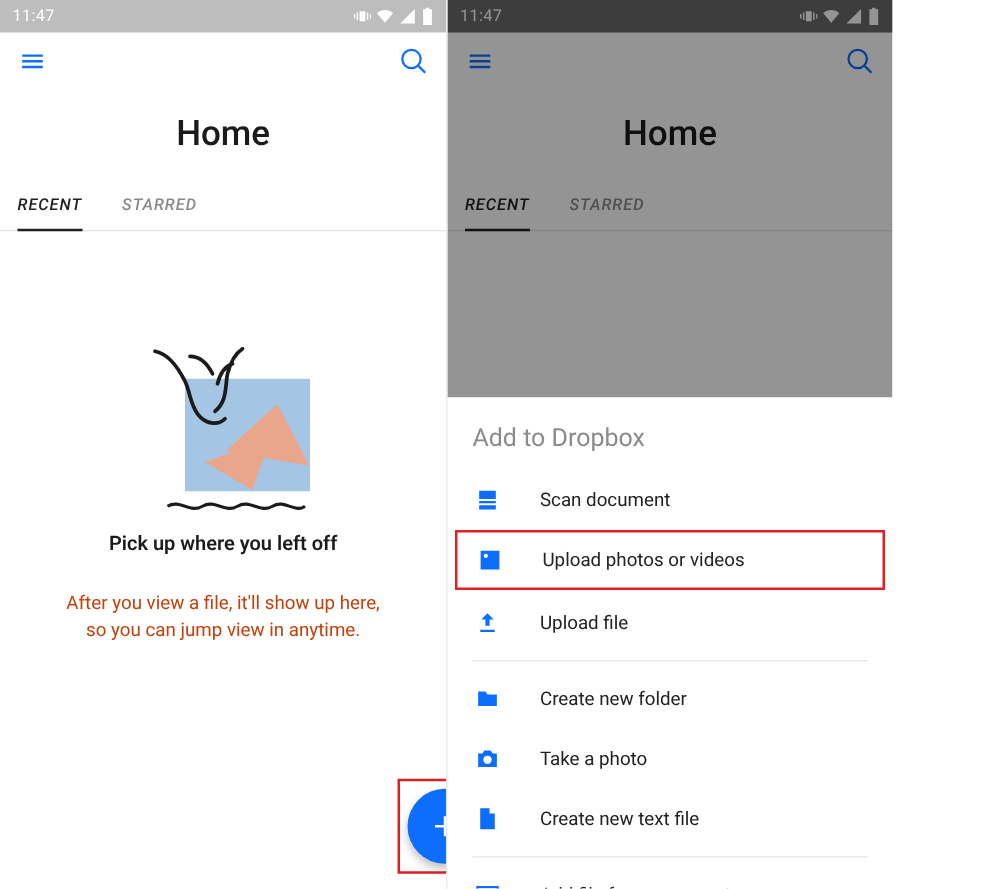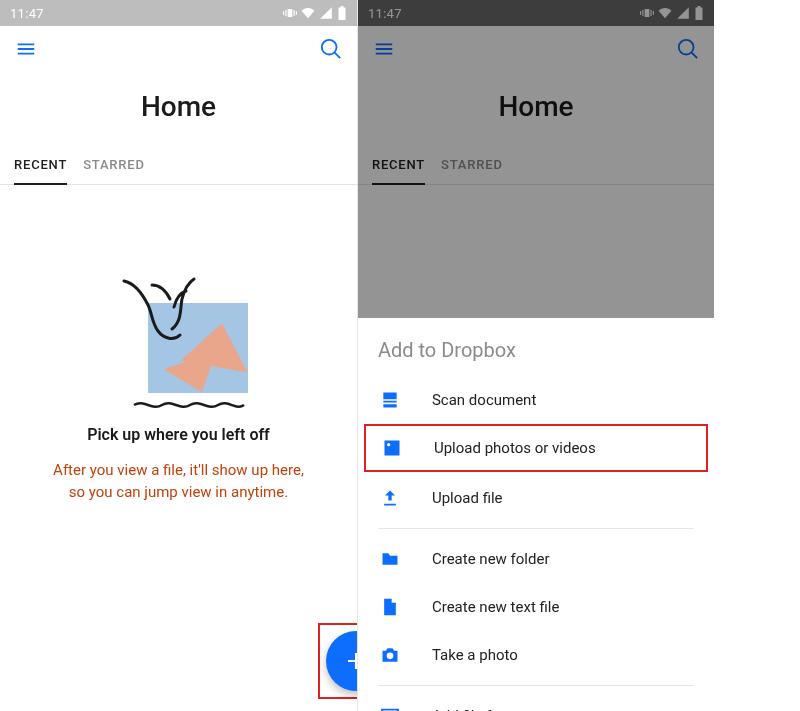--- a/index.html
+++ b/index.html
@@ -17,34 +17,34 @@
 
   
   .header { height: 46px; display: flex; align-items: center; padding: 0 10px; }
   .hicon { width: 32px; height: 32px; display: flex; align-items: center; justify-content: center; color: #0d6efd; }
   .hicon svg { display:block; }
   .hspacer { flex:1; }
 
   .title-wrap { text-align: center; padding: 18px 0 24px; }
   .title { font-size: 28px; font-weight: 500; color: #1b1b1b; }
 
-  .tabs { display: flex; gap: 16px; padding: 0 14px; border-bottom: 1px solid #e3e3e3; }
+  .tabs { display: flex; gap: 32px; padding: 0 14px; border-bottom: 1px solid #e3e3e3; font-style: italic; }
   .tab { font-size: 13px; letter-spacing: .8px; color: #8a8a8a; padding: 10px 0 12px; position: relative; font-weight: 500; }
   .tab.active { color: #202020; }
   .tab.active::after { content:""; position:absolute; left:0; right:0; bottom:-1px; height:2px; background:#202020; }
 
   
   .empty { padding: 40px 24px 0; text-align: center; }
   .illus { width: 180px; height: 134px; margin: 50px auto 16px; position: relative; }
   .illus .sq { position:absolute; left:60px; top:28px; width:100px; height:90px; background:#a5c5e4; }
   .illus .tri { position:absolute; left:96px; top:48px; width:0; height:0; border-left:34px solid transparent; border-right:34px solid transparent; border-bottom:44px solid #e9a68a; transform:rotate(10deg); }
   .illus .tri2{ position:absolute; left:80px; top:84px; width:0; height:0; border-left:28px solid transparent; border-right:28px solid transparent; border-top:34px solid #e9a68a; transform:rotate(-20deg); }
   .illus .scribble{ position:absolute; left:44px; bottom:0; width:114px; height:12px; }
   .illus .hand{ position:absolute; left:24px; top:0; }
-  .empty h3 { font-size: 16px; font-weight: 600; color:#1b1b1b; margin-bottom: 16px; }
+  .empty h3 { font-size: 16px; font-weight: 600; color:#1b1b1b; margin-bottom: 28px; }
   .empty p  { font-size: 15px; color:#c2410c; line-height: 1.45; }
 
   
   .fab-box { position:absolute; left:318px; bottom:12px; width:76px; height:76px; border:2px solid #e02020; display:flex; align-items:center; justify-content:center; }
   .fab { width:60px; height:60px; border-radius:50%; background:#0d6efd; display:flex; align-items:center; justify-content:center; box-shadow:0 4px 8px rgba(0,0,0,.25); }
   .fab svg { display:block; }
 
   
   .overlay { position:absolute; left:0; top:0; right:0; height:318px; background:rgba(0,0,0,.42); pointer-events:none; }
 
@@ -209,35 +209,35 @@
         <li>
           <span class="licon">
               <svg width="20" height="20" viewBox="0 0 24 24">
                 <path fill="currentColor" d="M3 5h7l2 3h9v11H3z"></path>
               </svg>
             </span>
           <span>Create new folder</span>
         </li>
         <li>
           <span class="licon">
+              <svg width="20" height="20" viewBox="0 0 24 24">
+                <path fill="currentColor" d="M3 7h4l2-3h6l2 3h4v13H3z"></path>
+                <circle fill="#fff" cx="12" cy="13" r="4"></circle>
+              </svg>
+            </span>
+          <span>Take a photo</span>
+        </li>
+        <li>
+          <span class="licon">
               <svg width="18" height="20" viewBox="0 0 20 24">
                 <path fill="currentColor" d="M3 2h9l5 5v15H3zM12 2v5h5"></path>
               </svg>
             </span>
           <span>Create new text file</span>
         </li>
-        <li>
-          <span class="licon">
-              <svg width="20" height="20" viewBox="0 0 24 24">
-                <path fill="currentColor" d="M3 7h4l2-3h6l2 3h4v13H3z"></path>
-                <circle fill="#fff" cx="12" cy="13" r="4"></circle>
-              </svg>
-            </span>
-          <span>Take a photo</span>
-        </li>
         <hr>
         <li>
           <span class="licon">
               <svg width="22" height="18" viewBox="0 0 24 20">
                 <path fill="none" stroke="currentColor" stroke-width="2" d="M3 3h18v11H3zM1 17h22"></path>
               </svg>
             </span>
           <span>Add file from a computer</span>
         </li>
       </ul>

